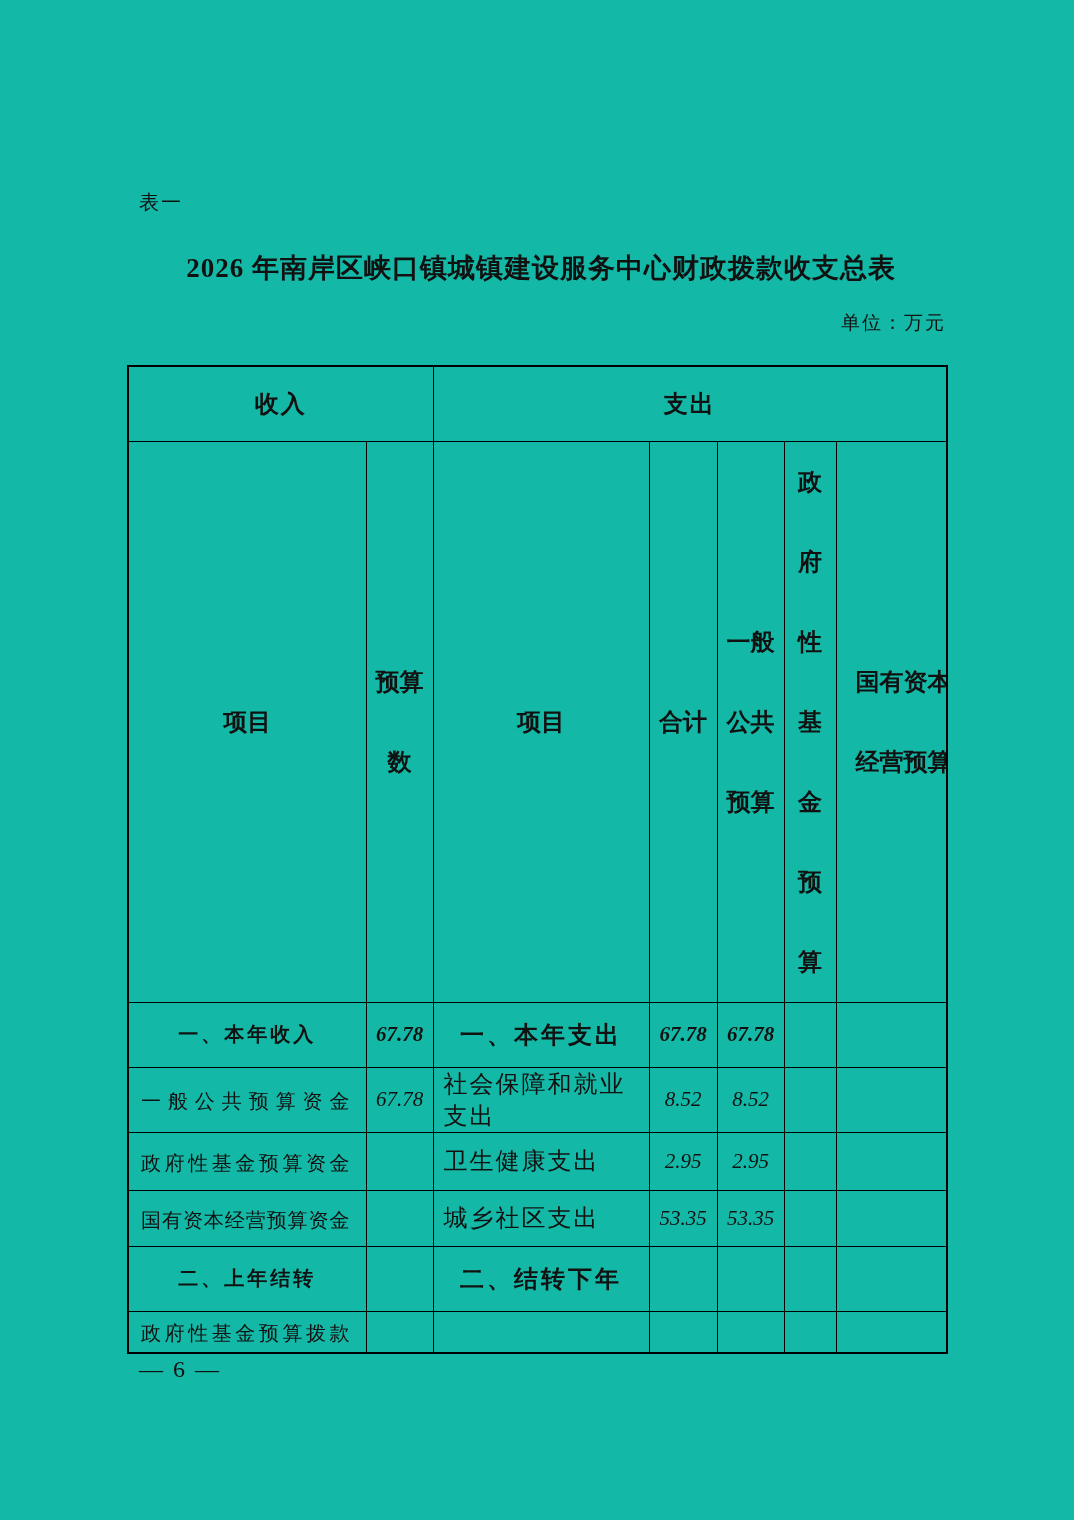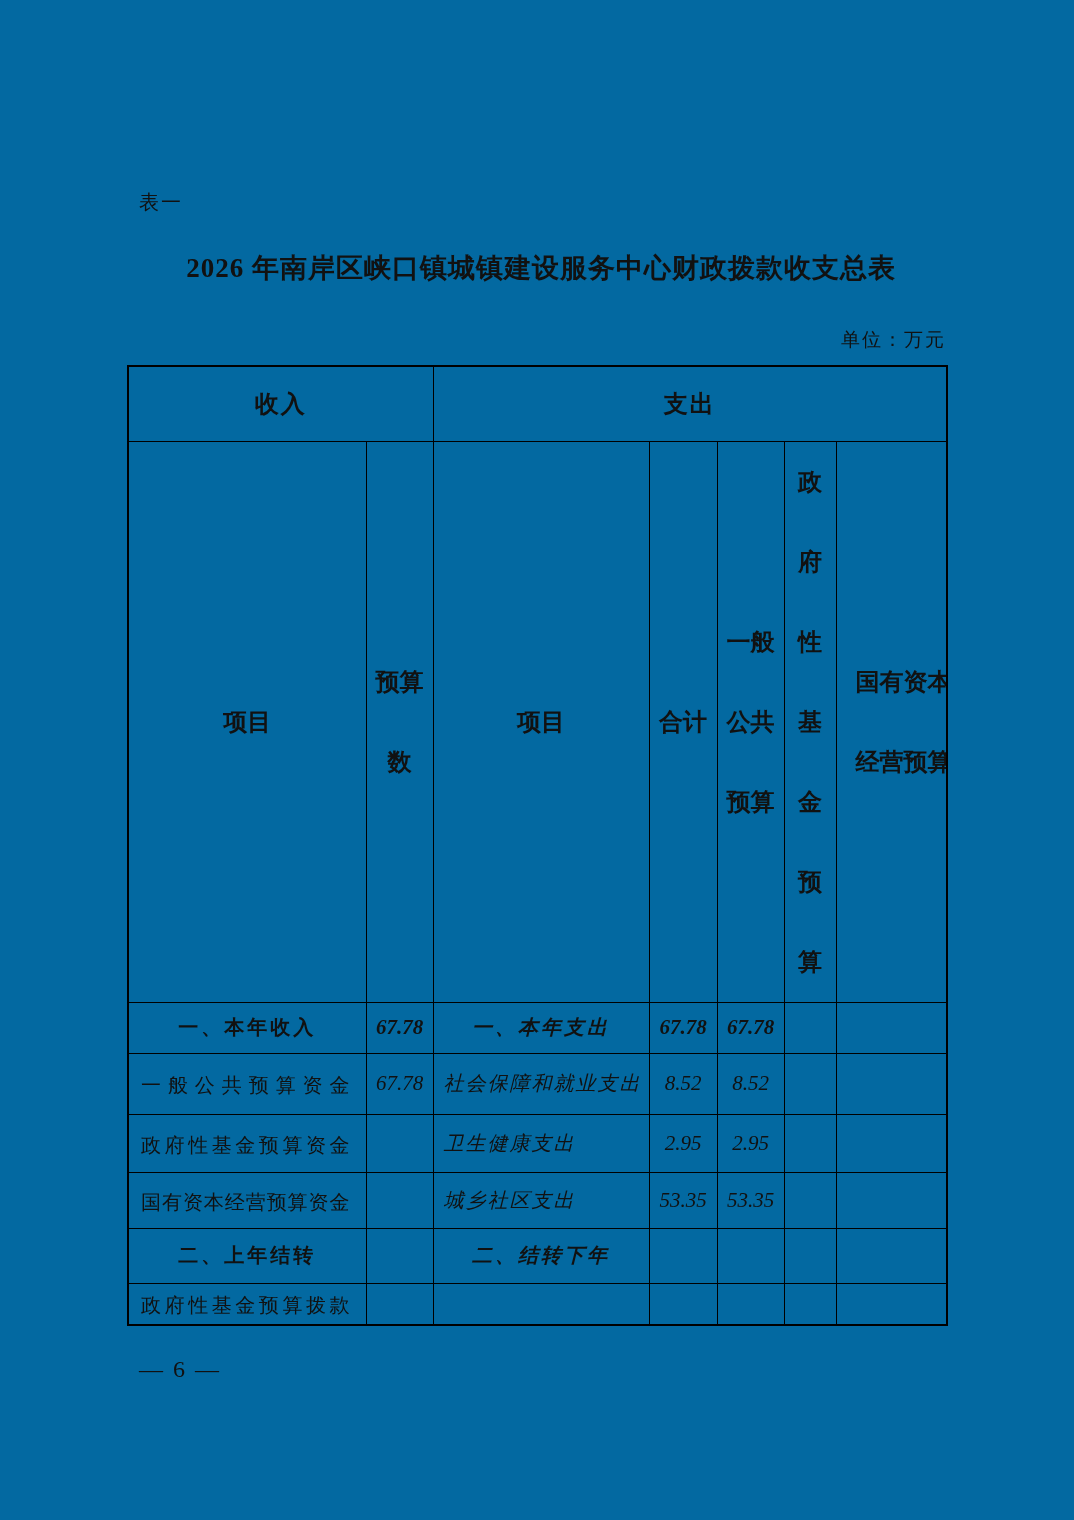--- a/index.html
+++ b/index.html
@@ -4,33 +4,33 @@
 <style>
   * { margin: 0; padding: 0; box-sizing: border-box; }
   html, body { background: #ffffff; }
   body {
     width: 1074px; height: 1520px;
     font-family: "Liberation Serif", serif;
     color: #111111;
     position: relative;
     overflow: hidden;
   }
-  .sheet { position: absolute; inset: 0; background: #0369a1; }
+  .sheet { position: absolute; inset: 0; background: #14b8a6; }
 
   .table-label {
     position: absolute; left: 139px; top: 189px;
     font-size: 20px; letter-spacing: 2px;
   }
   .doc-title {
     position: absolute; left: 4px; top: 250px; width: 100%;
     text-align: center;
     font-size: 27px; font-weight: bold; letter-spacing: 1px;
   }
   .unit-note {
-    position: absolute; left: 127px; top: 327px; width: 819px;
+    position: absolute; left: 127px; top: 310px; width: 819px;
     text-align: right;
     font-size: 19px; letter-spacing: 2px;
   }
 
   table.budget {
     position: absolute; left: 127px; top: 365px;
     width: 819px;
     border-collapse: collapse;
     table-layout: fixed;
     border: 2px solid #000;
@@ -61,32 +61,31 @@
   .w2 { width: 2.15em; }
   .w4 { width: 4.25em; margin-left: 16px; }
 
   
   td.c-item-in {
     font-size: 20px;
     text-align: justify; text-align-last: justify;
     padding: 4px 16px 0 12px;
   }
   td.c-item-ex {
-    font-size: 20px;
+    font-size: 24px;
     text-align: left;
     letter-spacing: 2px;
     padding-left: 10px;
-    font-style: italic;
   }
   td.c-num { font-size: 21px; text-align: center; font-style: italic; }
 
   tr.r-sec td { font-weight: bold; }
   tr.r-sec td.c-item-in, tr.r-sec td.c-item-ex {
     text-align: center; text-align-last: center;
-    letter-spacing: 3px; padding: 4px;
+    letter-spacing: 3px; padding: 16px;
   }
 
   .page-number {
     position: absolute; left: 139px; top: 1356px;
     font-size: 24px; letter-spacing: 2px;
   }
 </style>
 </head>
 <body>
 

